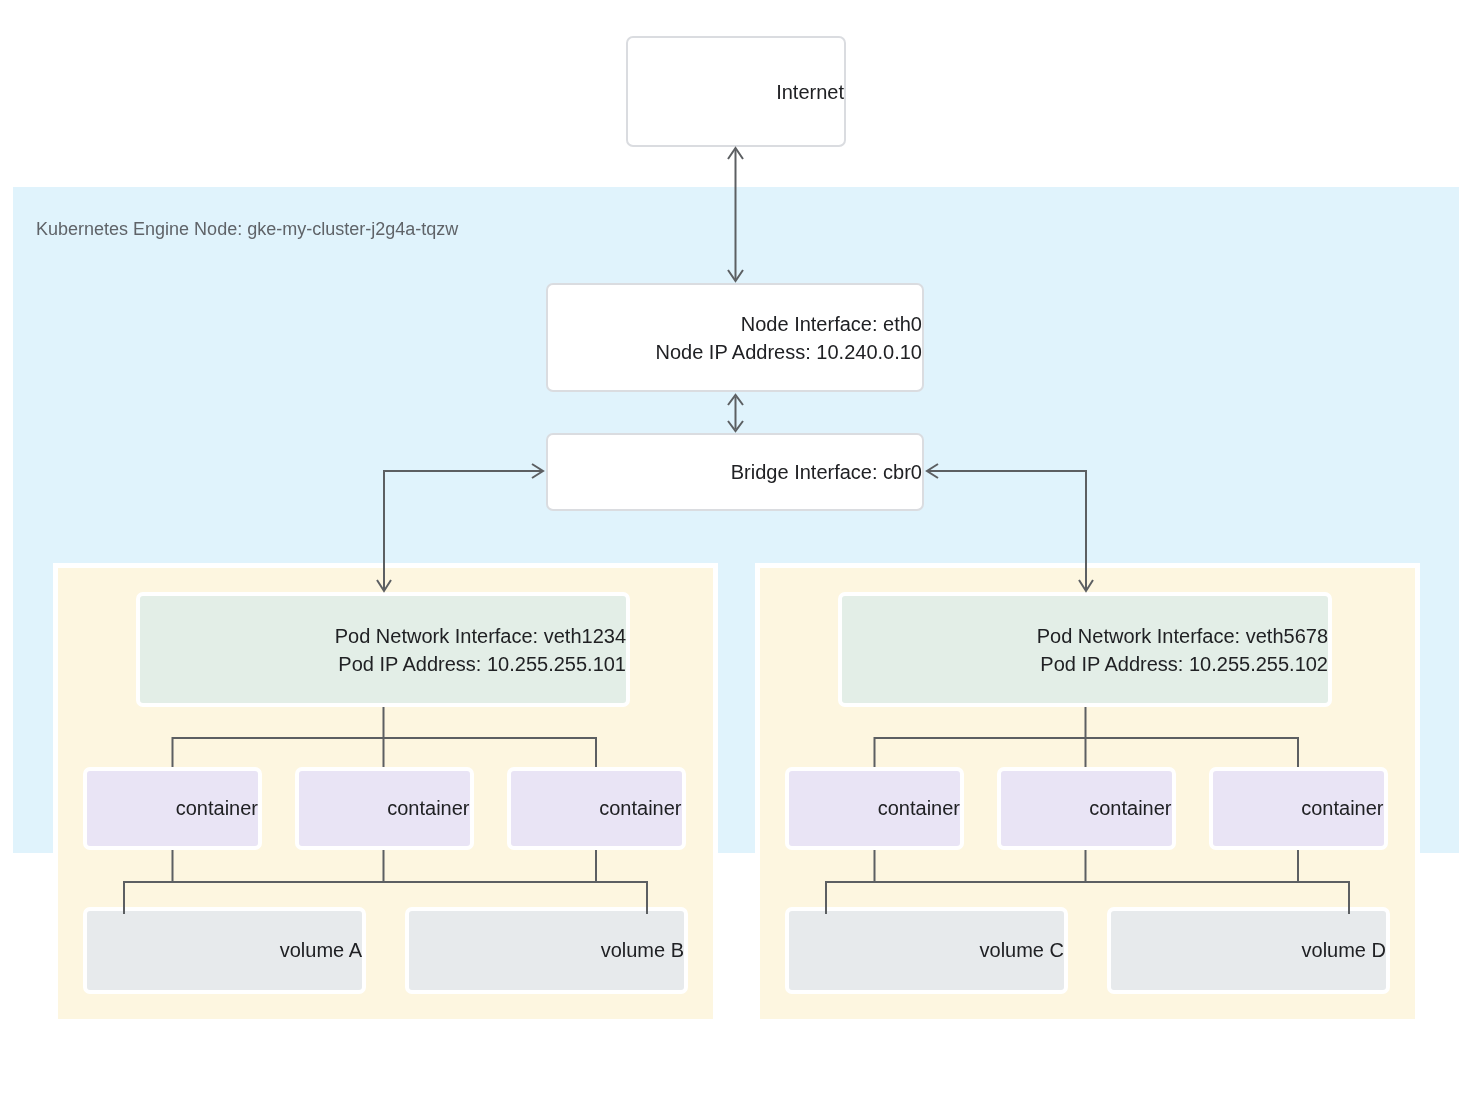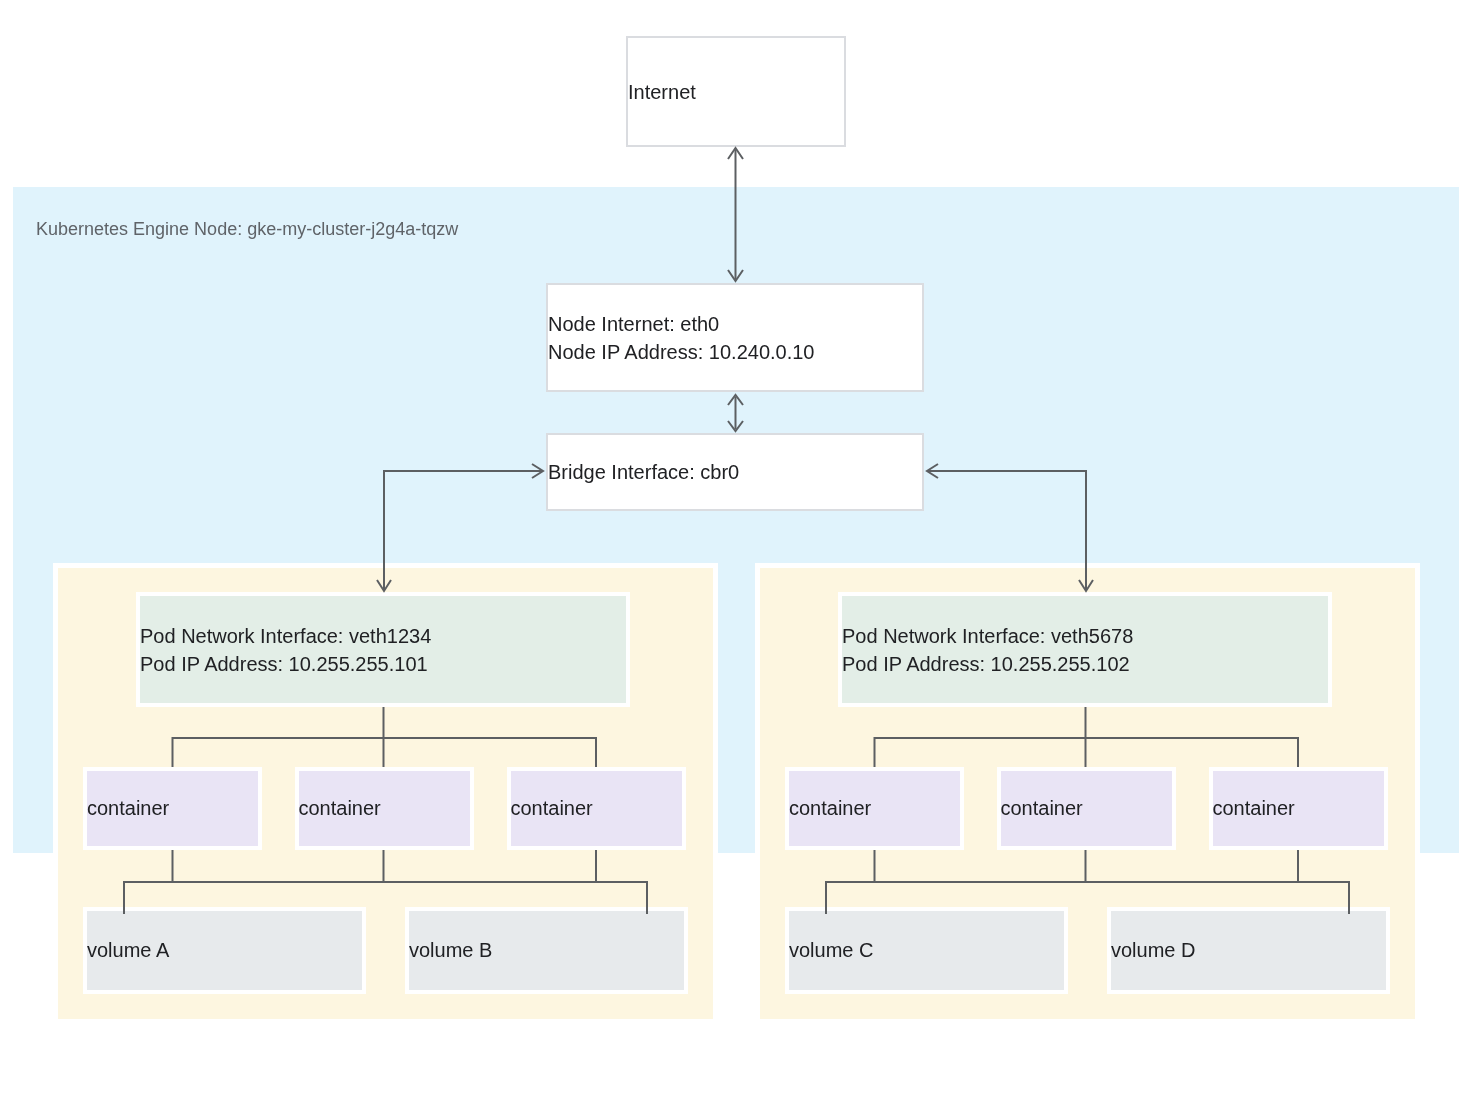--- a/index.html
+++ b/index.html
@@ -9,23 +9,24 @@
     height: 1100px;
     background: #ffffff;
     font-family: "Liberation Sans", "DejaVu Sans", sans-serif;
     color: #202124;
     overflow: hidden;
   }
   .abs { position: absolute; box-sizing: border-box; }
   .center {
     display: flex;
     flex-direction: column;
-    align-items: flex-start;
+    align-items: flex-end;
     justify-content: center;
     text-align: center;
+    border-radius: 7px;
   }
   
   .white-box {
     background: #ffffff;
     border: 2px solid #dadce0;
     font-size: 20px;
     line-height: 28px;
     color: #202124;
   }
   
@@ -99,21 +100,21 @@
 
   <div class="abs center white-box" style="left:626px; top:36px; width:220px; height:111px;">
     <span>Internet</span>
   </div>
 
   <div class="abs node-bg">
 
     <div class="node-label">Kubernetes Engine Node: gke-my-cluster-j2g4a-tqzw</div>
 
     <div class="abs center white-box iface-node">
-      <span>Node Internet: eth0</span>
+      <span>Node Interface: eth0</span>
       <span>Node IP Address: 10.240.0.10</span>
     </div>
 
     <div class="abs center white-box iface-bridge">
       <span>Bridge Interface: cbr0</span>
     </div>
 
     <div class="abs pod pod-1">
       <div class="abs center pod-iface">
         <span>Pod Network Interface: veth1234</span>

